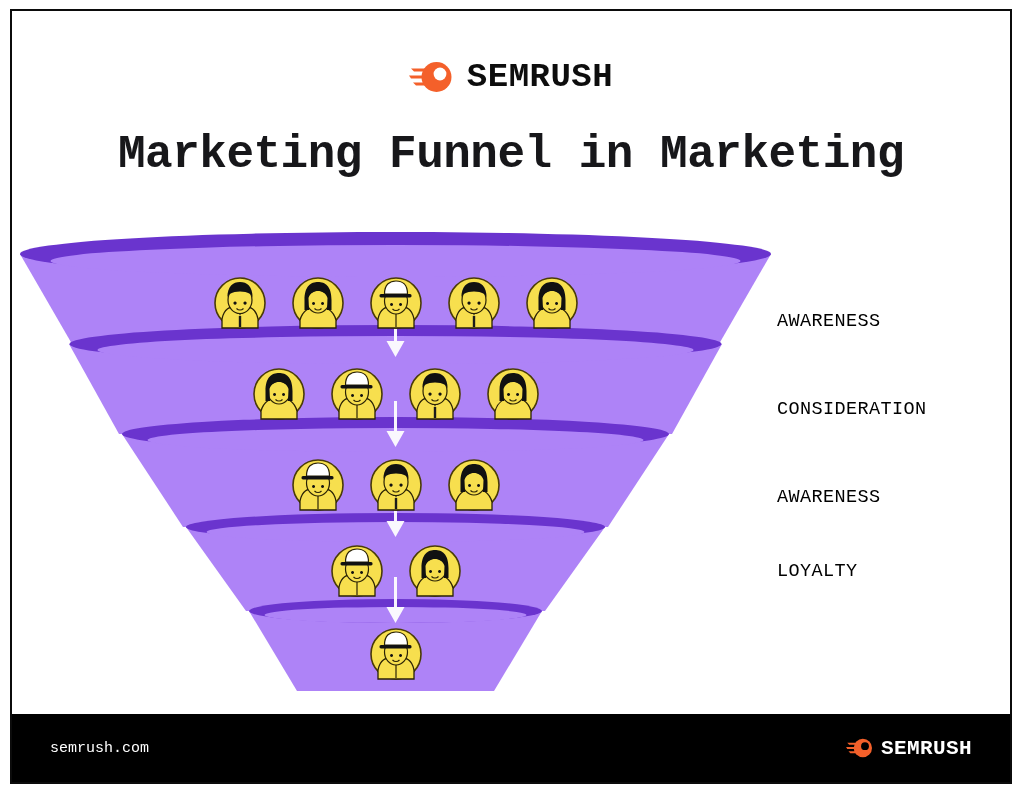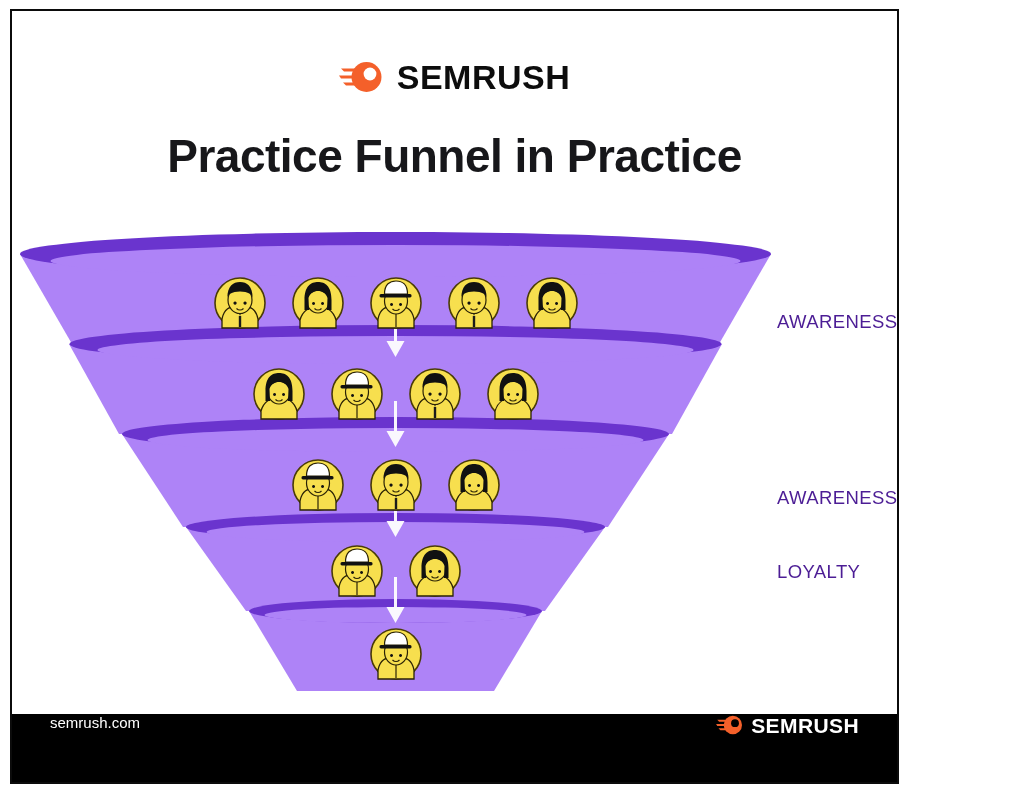--- a/index.html
+++ b/index.html
@@ -13,26 +13,27 @@
     height: 797px;
     font-family: "Liberation Sans", sans-serif;
     overflow: hidden;
   }
 
   
   .slide {
     position: absolute;
     left: 10px;
     top: 9px;
-    width: 889px;
+    width: 1002px;
     height: 775px;
     background: #ffffff;
     border: 2px solid #0b0b0b;
     box-sizing: border-box;
     overflow: hidden;
+    font-family: Liberation Mono, monospace;
   }
 
   
   .brand-header {
     position: absolute;
     left: 0;
     top: 48px;
     width: 100%;
     display: flex;
     align-items: center;
@@ -85,34 +86,34 @@
     left: 765px;
     top: 218px;
     width: 235px;
     height: 470px;
   }
   .stage-label {
     position: absolute;
     left: 0;
     font-size: 18.5px;
     letter-spacing: 0.4px;
-    color: #4c1d95;
+    color: #000000;
     white-space: nowrap;
   }
 
   
   .footer-bar {
     position: absolute;
     left: 0;
     bottom: 0;
     width: 100%;
     height: 68px;
     background: #000000;
     display: flex;
-    align-items: flex-start;
+    align-items: center;
     justify-content: space-between;
     padding: 0 38px;
     box-sizing: border-box;
   }
   .footer-url {
     color: #ffffff;
     font-size: 15px;
   }
   .footer-brand {
     display: flex;
@@ -143,21 +144,21 @@
         <path d="M2 9.5 L20 9.5 L20 12.5 L5 12.5 Z" fill="#F4602A"></path>
         <path d="M0 16.5 L17 16.5 L17 19.5 L2 19.5 Z" fill="#F4602A"></path>
         <path d="M4 23.5 L21 23.5 L21 26.5 L7 26.5 Z" fill="#F4602A"></path>
         <circle cx="27.5" cy="18" r="15" fill="#F4602A"></circle>
         <circle cx="31" cy="15" r="6.4" fill="#FFFFFF"></circle>
       </svg>
     </span>
     <span class="brand-wordmark">SEMRUSH</span>
   </div>
 
-  <div class="page-title">Practice Funnel in Practice</div>
+  <div class="page-title">Marketing Funnel in Marketing</div>
 
   <div class="funnel-stage">
     <svg class="funnel-svg" width="1002" height="470" viewBox="0 0 1002 470" xmlns="http://www.w3.org/2000/svg">
       <defs>
 
         <g id="face-male-dark">
           <circle cx="0" cy="0" r="25" fill="#F7DF4E" stroke="#4A3C06" stroke-width="1.6"></circle>
           <path d="M-18 16 C-16 6 -11 3 0 3 C11 3 16 6 18 16 L18 25 L-18 25 Z" fill="#F7DF4E" stroke="#2A2205" stroke-width="1.3"></path>
           <path d="M-3 5 L0 13 L3 5 Z" fill="#1b1b1b"></path>
           <path d="M0 13 L0 24" stroke="#1b1b1b" stroke-width="2.4"></path>
@@ -264,20 +265,21 @@
       </g>
 
       <g>
         <use href="#face-cap" x="0" y="0" transform="translate(384,425)"></use>
       </g>
     </svg>
   </div>
 
   <div class="stage-labels">
     <div class="stage-label" style="top:82px">AWARENESS</div>
+    <div class="stage-label" style="top:170px">CONSIDERATION</div>
     <div class="stage-label" style="top:258px">AWARENESS</div>
     <div class="stage-label" style="top:332px">LOYALTY</div>
   </div>
 
   <div class="footer-bar">
     <span class="footer-url">semrush.com</span>
     <div class="footer-brand">
       <span>
         <svg class="footer-comet" viewBox="0 0 44 36" xmlns="http://www.w3.org/2000/svg">
           <path d="M2 9.5 L20 9.5 L20 12.5 L5 12.5 Z" fill="#F4602A"></path>

